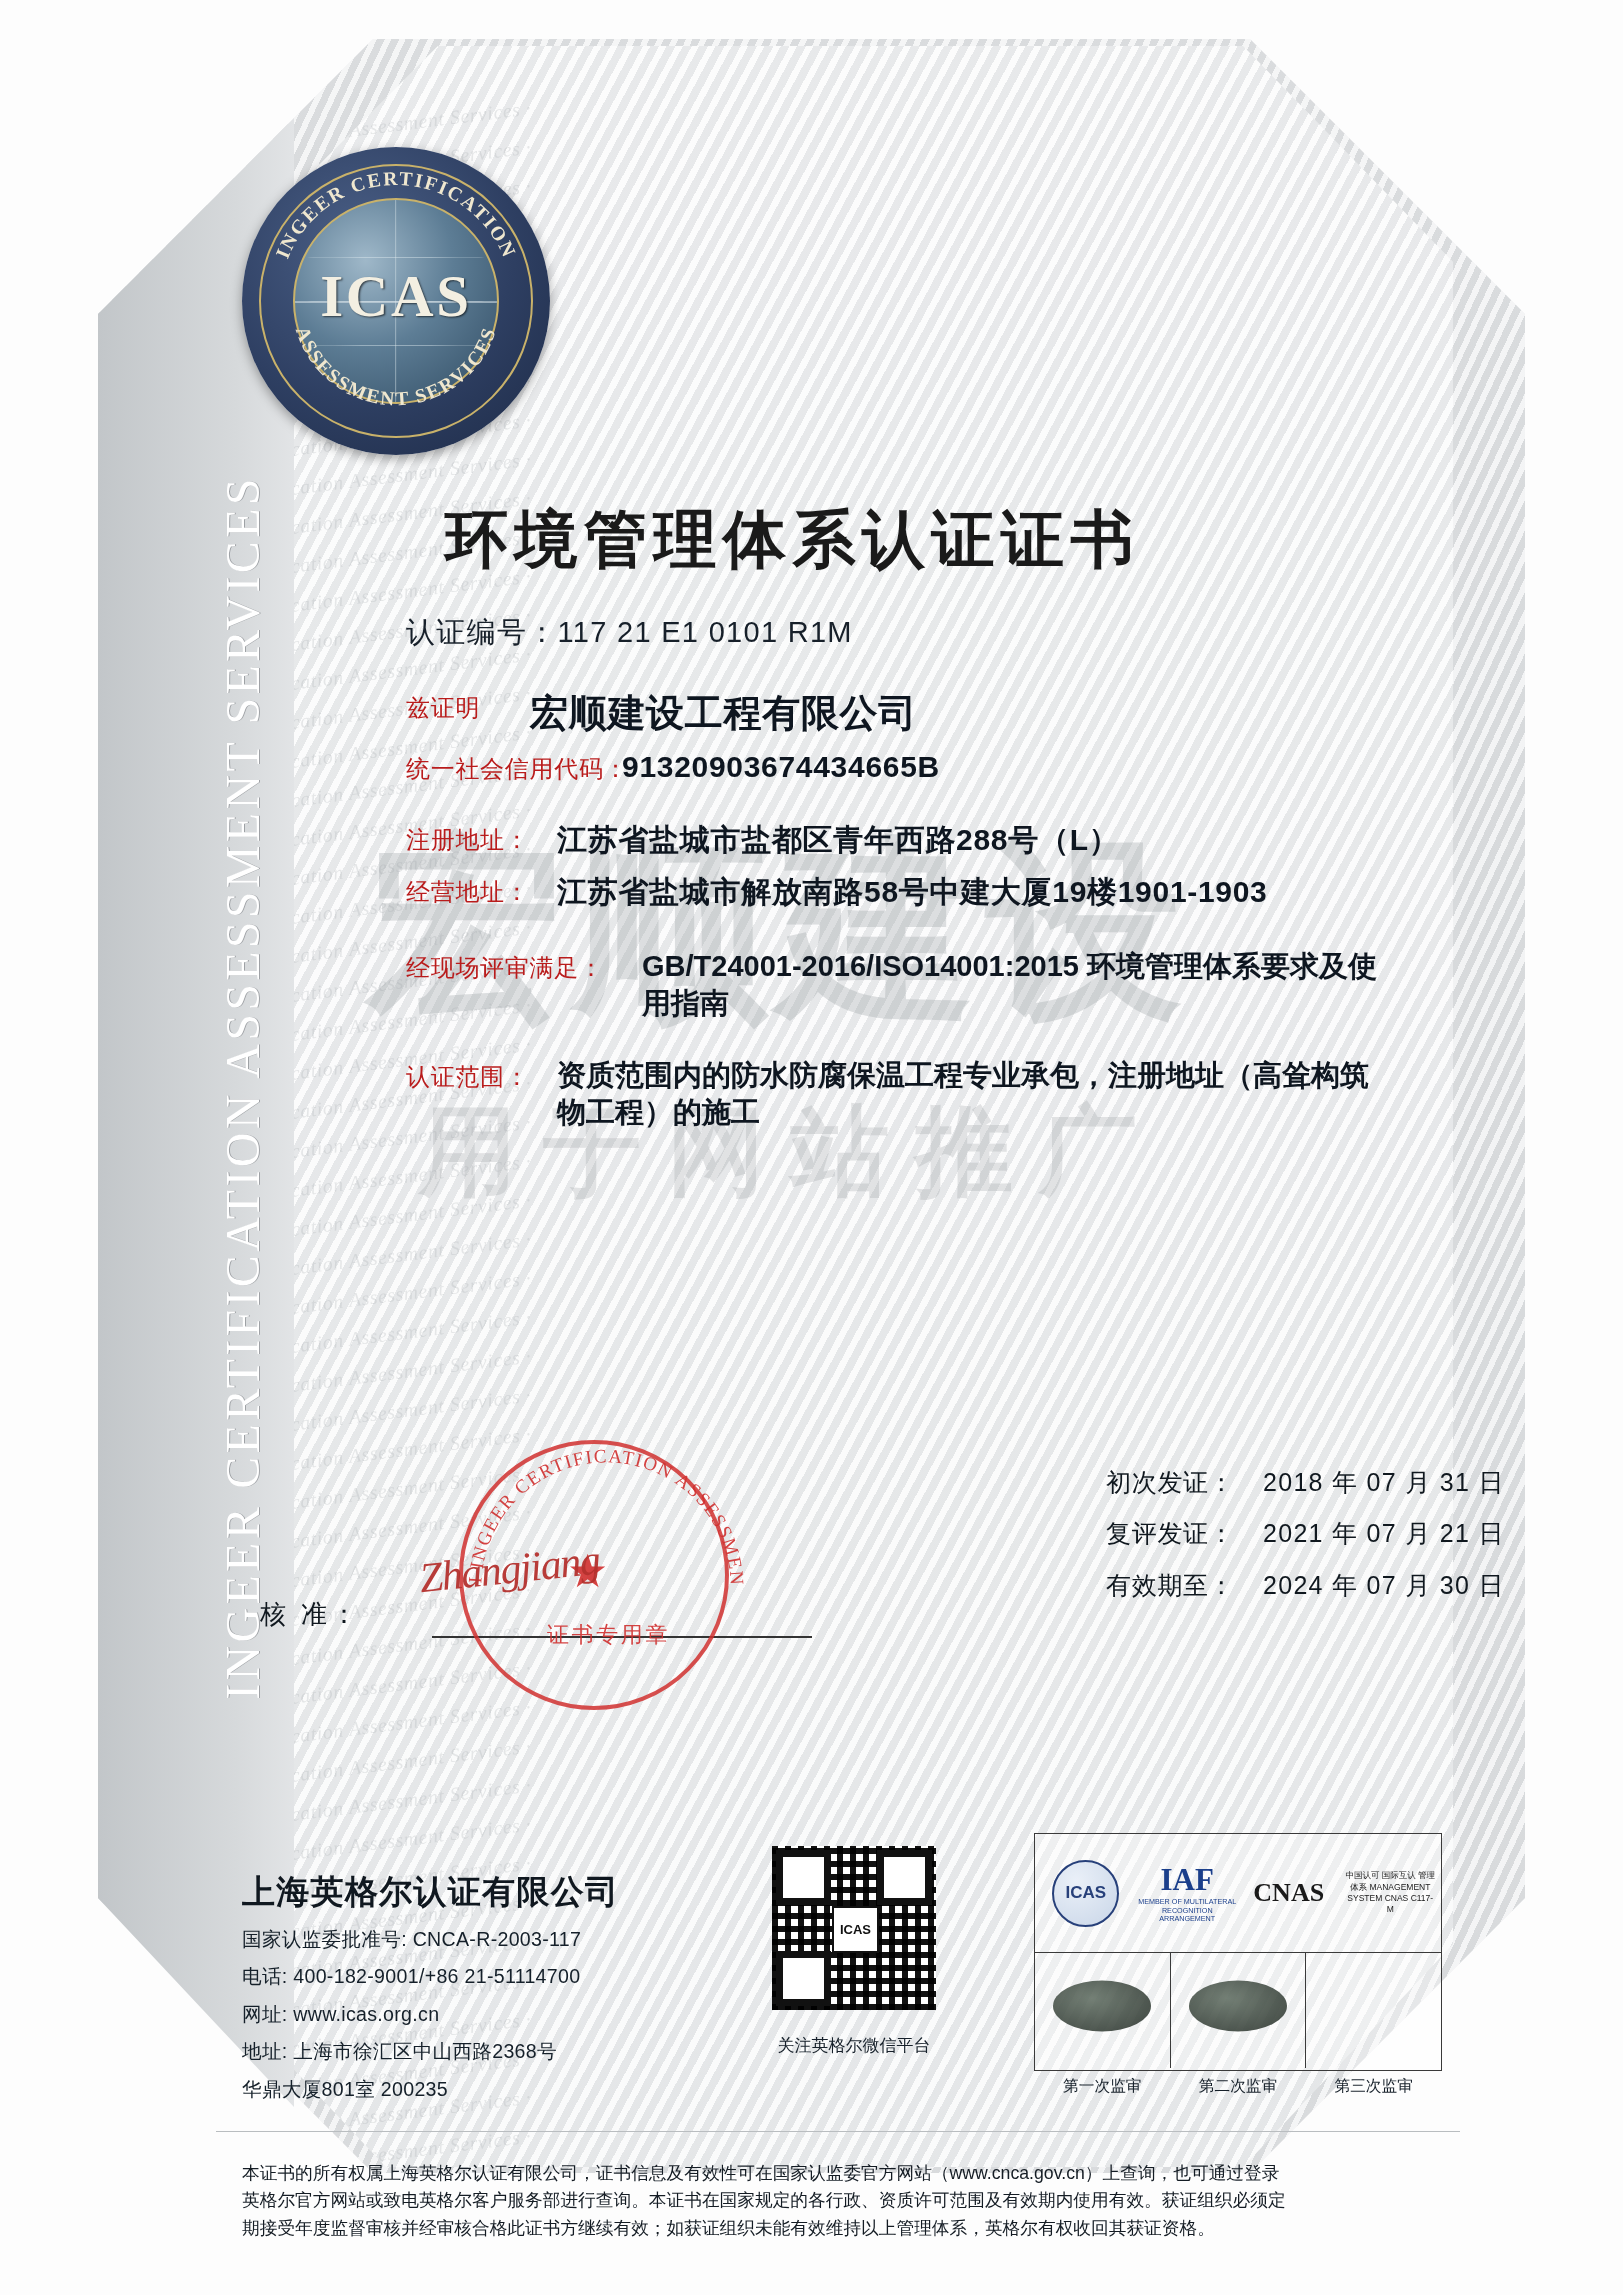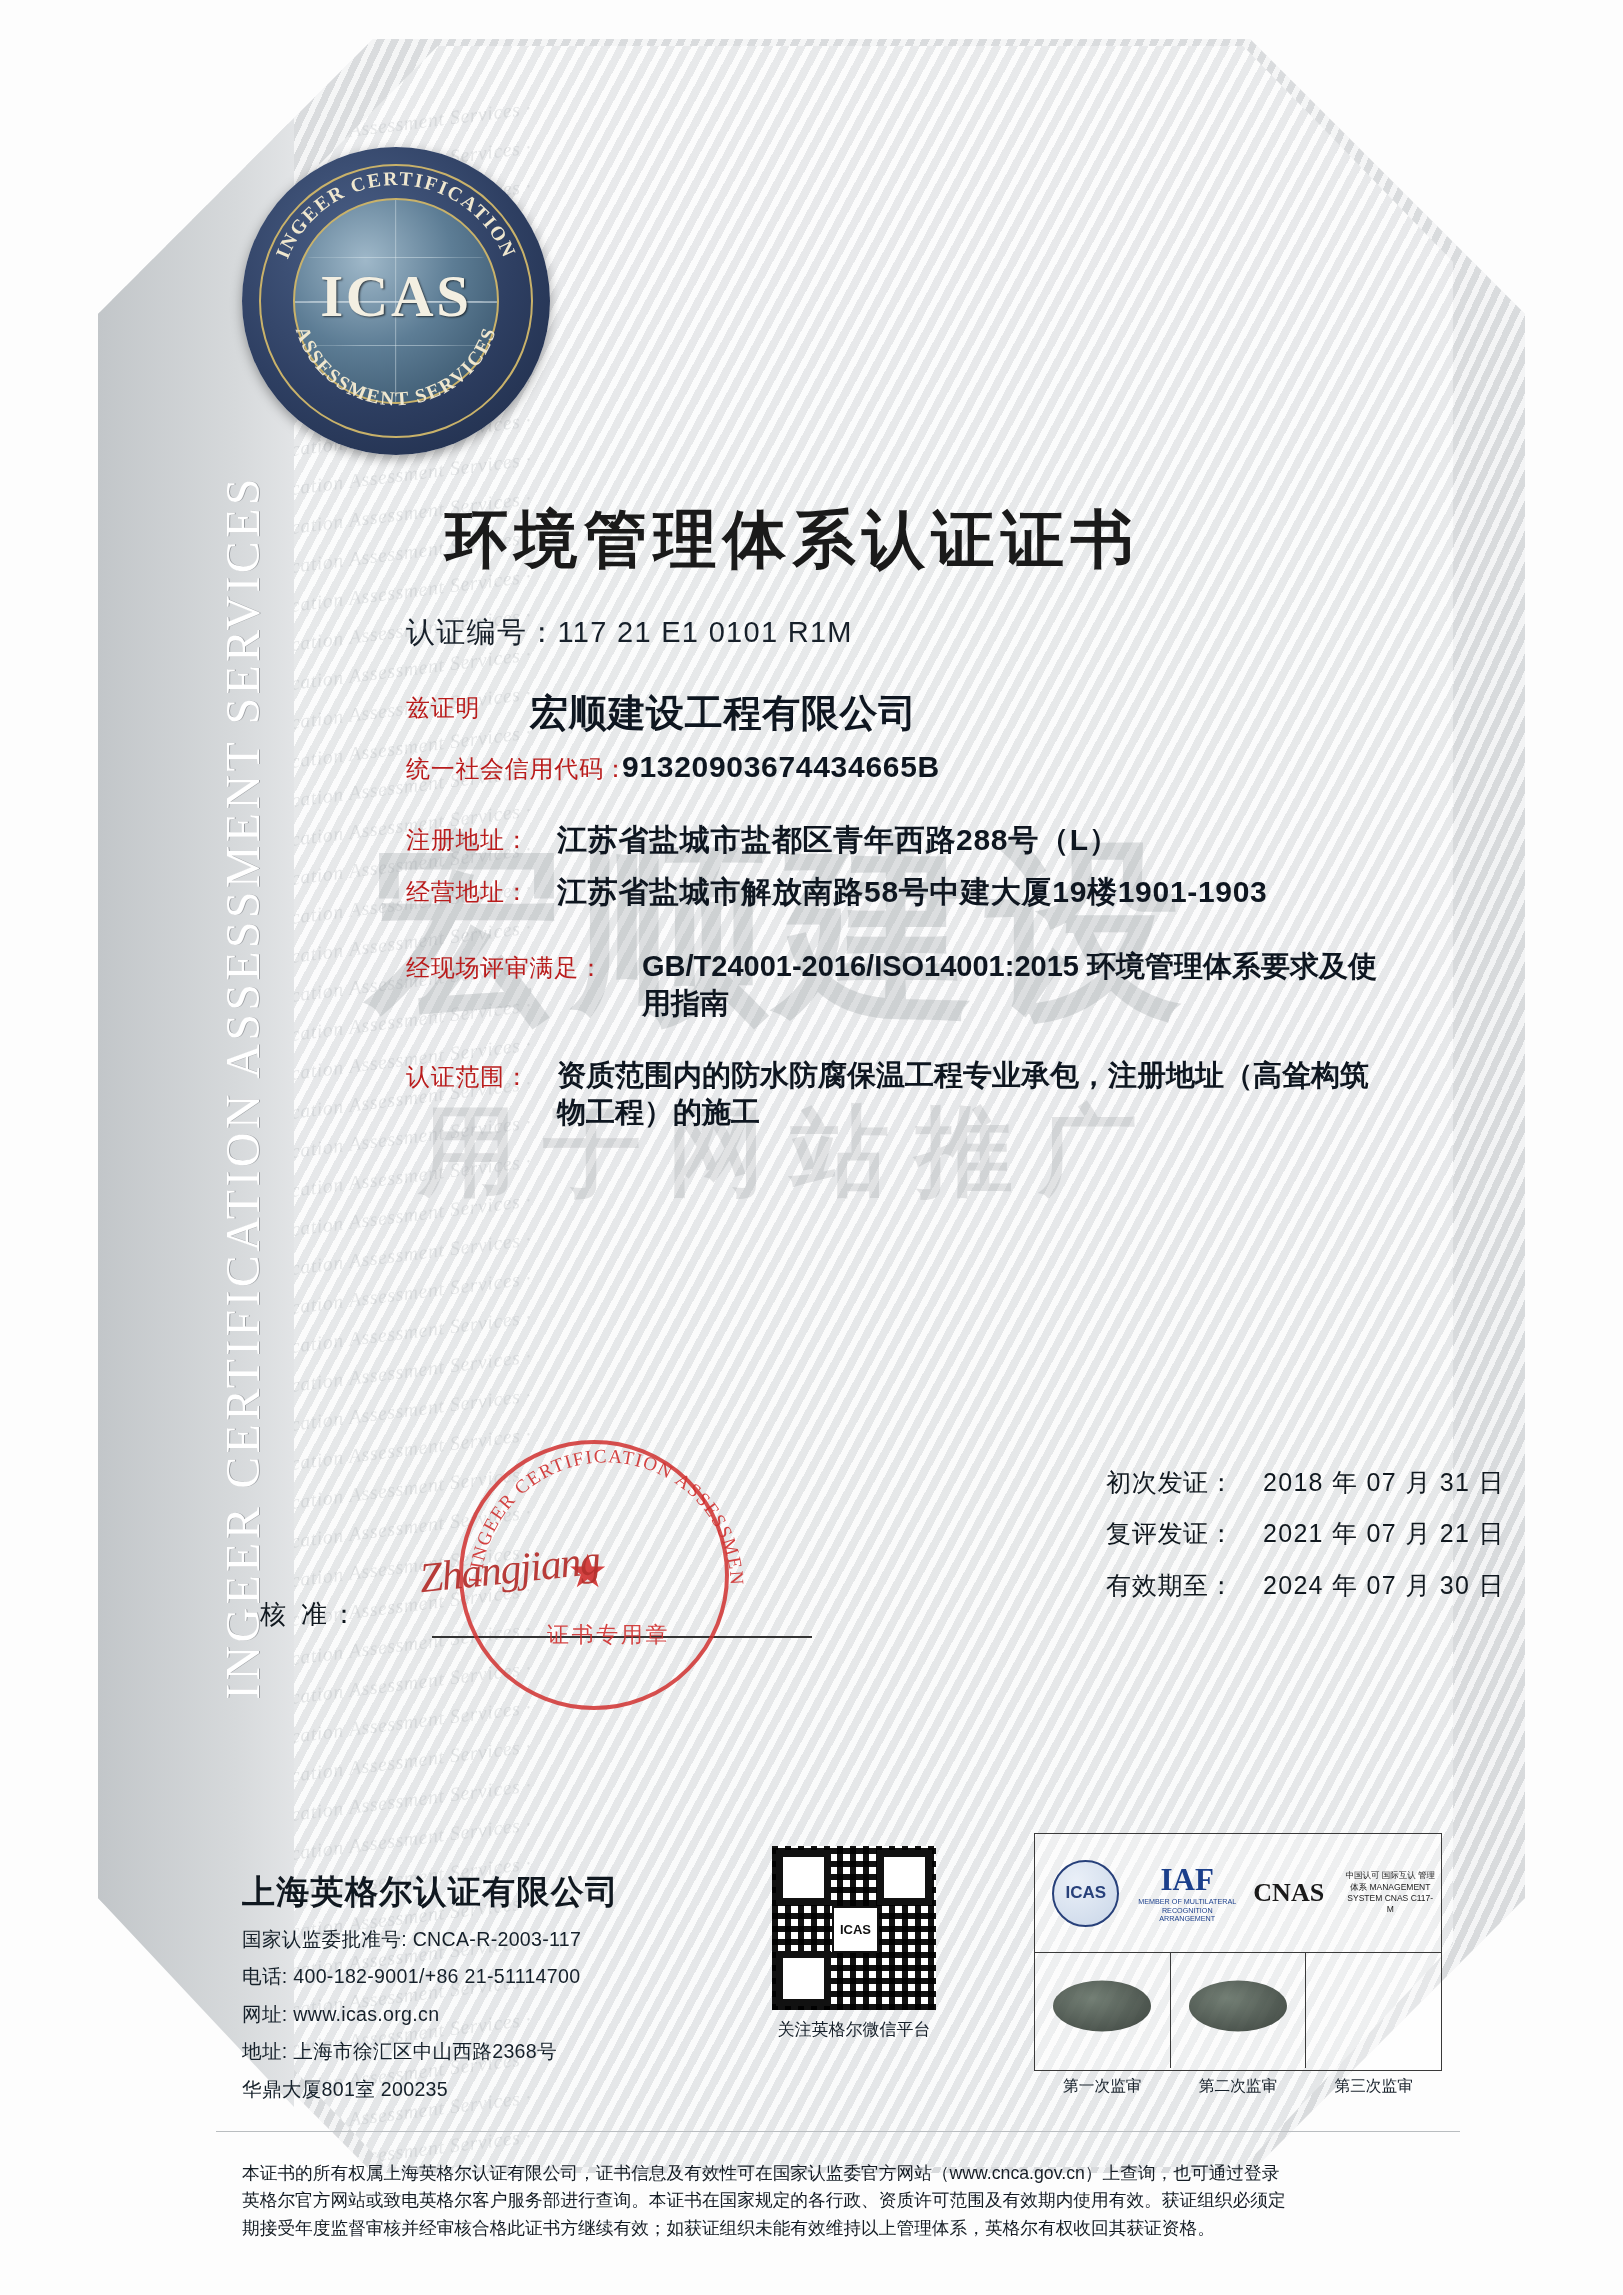--- a/index.html
+++ b/index.html
@@ -182,21 +182,21 @@
       repeating-linear-gradient(0deg,#111 0 6.5px,transparent 6.5px 13px),
       repeating-linear-gradient(90deg,#111 0 6.5px,#fff 6.5px 13px);
     background-blend-mode:multiply;
     position:relative;
   }
   .qr .fp{position:absolute;width:41px;height:41px;border:7.9px solid #111;background:#fff;}
   .qr .fp.tl{left:3.9px;top:3.9px;}
   .qr .fp.tr{right:3.9px;top:3.9px;}
   .qr .fp.bl{left:3.9px;bottom:3.9px;}
   .qr .mid{position:absolute;left:60px;top:60px;width:43px;height:43px;background:#fff;border:2px solid #111;font-size:13px;color:#111;display:flex;align-items:center;justify-content:center;font-weight:700;}
-  .qr-cap{margin-top:8px;font-size:17px;color:#16202a;}
+  .qr-cap{margin-top:24px;font-size:17px;color:#16202a;}
 
   
   .marks{
     position:absolute;left:1034px;top:1833px;width:406px;height:236px;
     border:1.3px solid #3a3a3a;background:rgba(255,255,255,.35);
   }
   .marks .top{display:flex;height:118px;border-bottom:1.3px solid #3a3a3a;}
   .marks .top > div{flex:1;display:flex;align-items:center;justify-content:center;}
   .marks .bot{display:flex;height:115px;}
   .marks .bot > div{flex:1;border-right:1.3px solid #3a3a3a;position:relative;}

